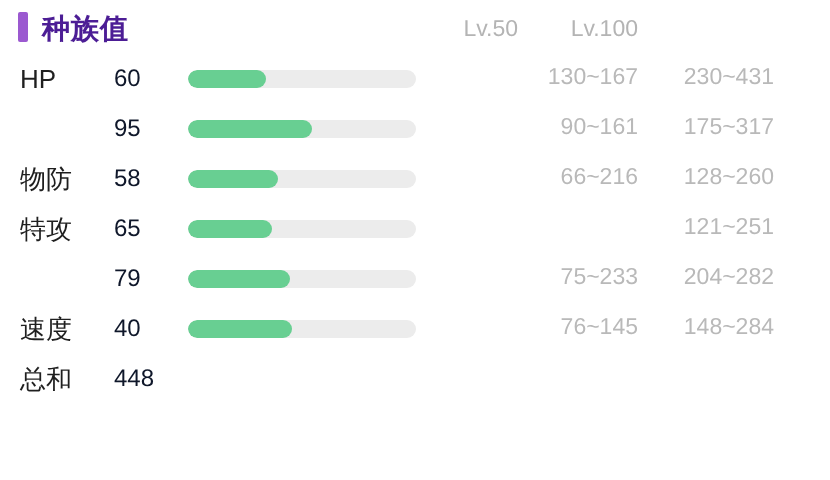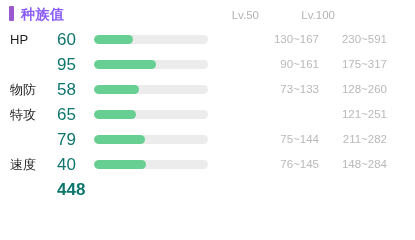--- a/index.html
+++ b/index.html
@@ -15,50 +15,50 @@
   
   .header{
     position:absolute;left:0;top:0;height:27px;width:415px;
     display:flex;align-items:center;
   }
   .accent-bar{
     width:5px;height:15px;background:#9b59d0;border-radius:1px;
     margin-left:9px;flex:0 0 auto;
   }
   .header-title{
-    margin-left:7px;font-size:14px;font-weight:bold;color:#8b5cf6;
+    margin-left:7px;font-size:14px;font-weight:bold;color:#4c1d95;
     letter-spacing:.5px;line-height:1;
   }
 
   
   .col-head{
     position:absolute;top:7px;left:0;width:355px;height:16px;
     pointer-events:none;
   }
   .col-head .lv50,.col-head .lv100{
     position:absolute;top:0;font-size:11.5px;color:#b4b4b4;
     text-align:right;line-height:16px;white-space:nowrap;
   }
   .col-head .lv50{right:96px;}
-  .col-head .lv100{right:20px;}
+  .col-head .lv100{right:36px;}
 
   
   .rows{position:absolute;top:27px;left:0;width:415px;}
   .row{
     position:relative;height:25px;width:415px;
   }
   .r-label{
     position:absolute;left:10px;top:0;line-height:25px;
     font-size:13px;color:#1f1f1f;white-space:nowrap;
   }
   .r-value{
     position:absolute;left:57px;top:0;line-height:25px;
-    font-size:17px;color:#0f766e;white-space:nowrap;
+    font-size:12px;color:#0f172a;white-space:nowrap;
   }
-  .r-value.total{font-weight:bold;}
+  .r-value.total{font-weight:normal;}
   .r-label.total{font-weight:normal;}
 
   .bar-track{
     position:absolute;left:94px;top:8px;
     width:114px;height:9px;border-radius:5px;background:#ececec;
     overflow:hidden;
   }
   .bar-fill{
     height:9px;border-radius:5px;background:#68cf92;
   }
@@ -86,62 +86,63 @@
   </div>
 
   <div class="rows" id="rows">
       <div class="row">
         <span class="r-label">HP</span>
         <span class="r-value">60</span>
         <div class="bar-track">
           <div class="bar-fill" style="width: 34.2857%;"></div>
         </div>
         <span class="r-lv50">130~167</span>
-        <span class="r-lv100">230~591</span>
+        <span class="r-lv100">230~431</span>
       </div>
       <div class="row">
         <span class="r-value">95</span>
         <div class="bar-track">
           <div class="bar-fill" style="width: 54.2857%;"></div>
         </div>
         <span class="r-lv50">90~161</span>
         <span class="r-lv100">175~317</span>
       </div>
       <div class="row">
         <span class="r-label">物防</span>
         <span class="r-value">58</span>
         <div class="bar-track">
           <div class="bar-fill" style="width: 39.4286%;"></div>
         </div>
-        <span class="r-lv50">73~133</span>
+        <span class="r-lv50">66~216</span>
         <span class="r-lv100">128~260</span>
       </div>
       <div class="row">
         <span class="r-label">特攻</span>
         <span class="r-value">65</span>
         <div class="bar-track">
           <div class="bar-fill" style="width: 37.1429%;"></div>
         </div>
         <span class="r-lv100">121~251</span>
       </div>
       <div class="row">
         <span class="r-value">79</span>
         <div class="bar-track">
           <div class="bar-fill" style="width: 45.1429%;"></div>
         </div>
-        <span class="r-lv50">75~144</span>
-        <span class="r-lv100">211~282</span>
+        <span class="r-lv50">75~233</span>
+        <span class="r-lv100">204~282</span>
       </div>
       <div class="row">
         <span class="r-label">速度</span>
         <span class="r-value">40</span>
         <div class="bar-track">
           <div class="bar-fill" style="width: 45.7143%;"></div>
         </div>
         <span class="r-lv50">76~145</span>
         <span class="r-lv100">148~284</span>
       </div>
       <div class="row">
+        <span class="r-label total">总和</span>
         <span class="r-value total">448</span>
       </div>
     </div>
 
 </div>
 
 </body></html>

